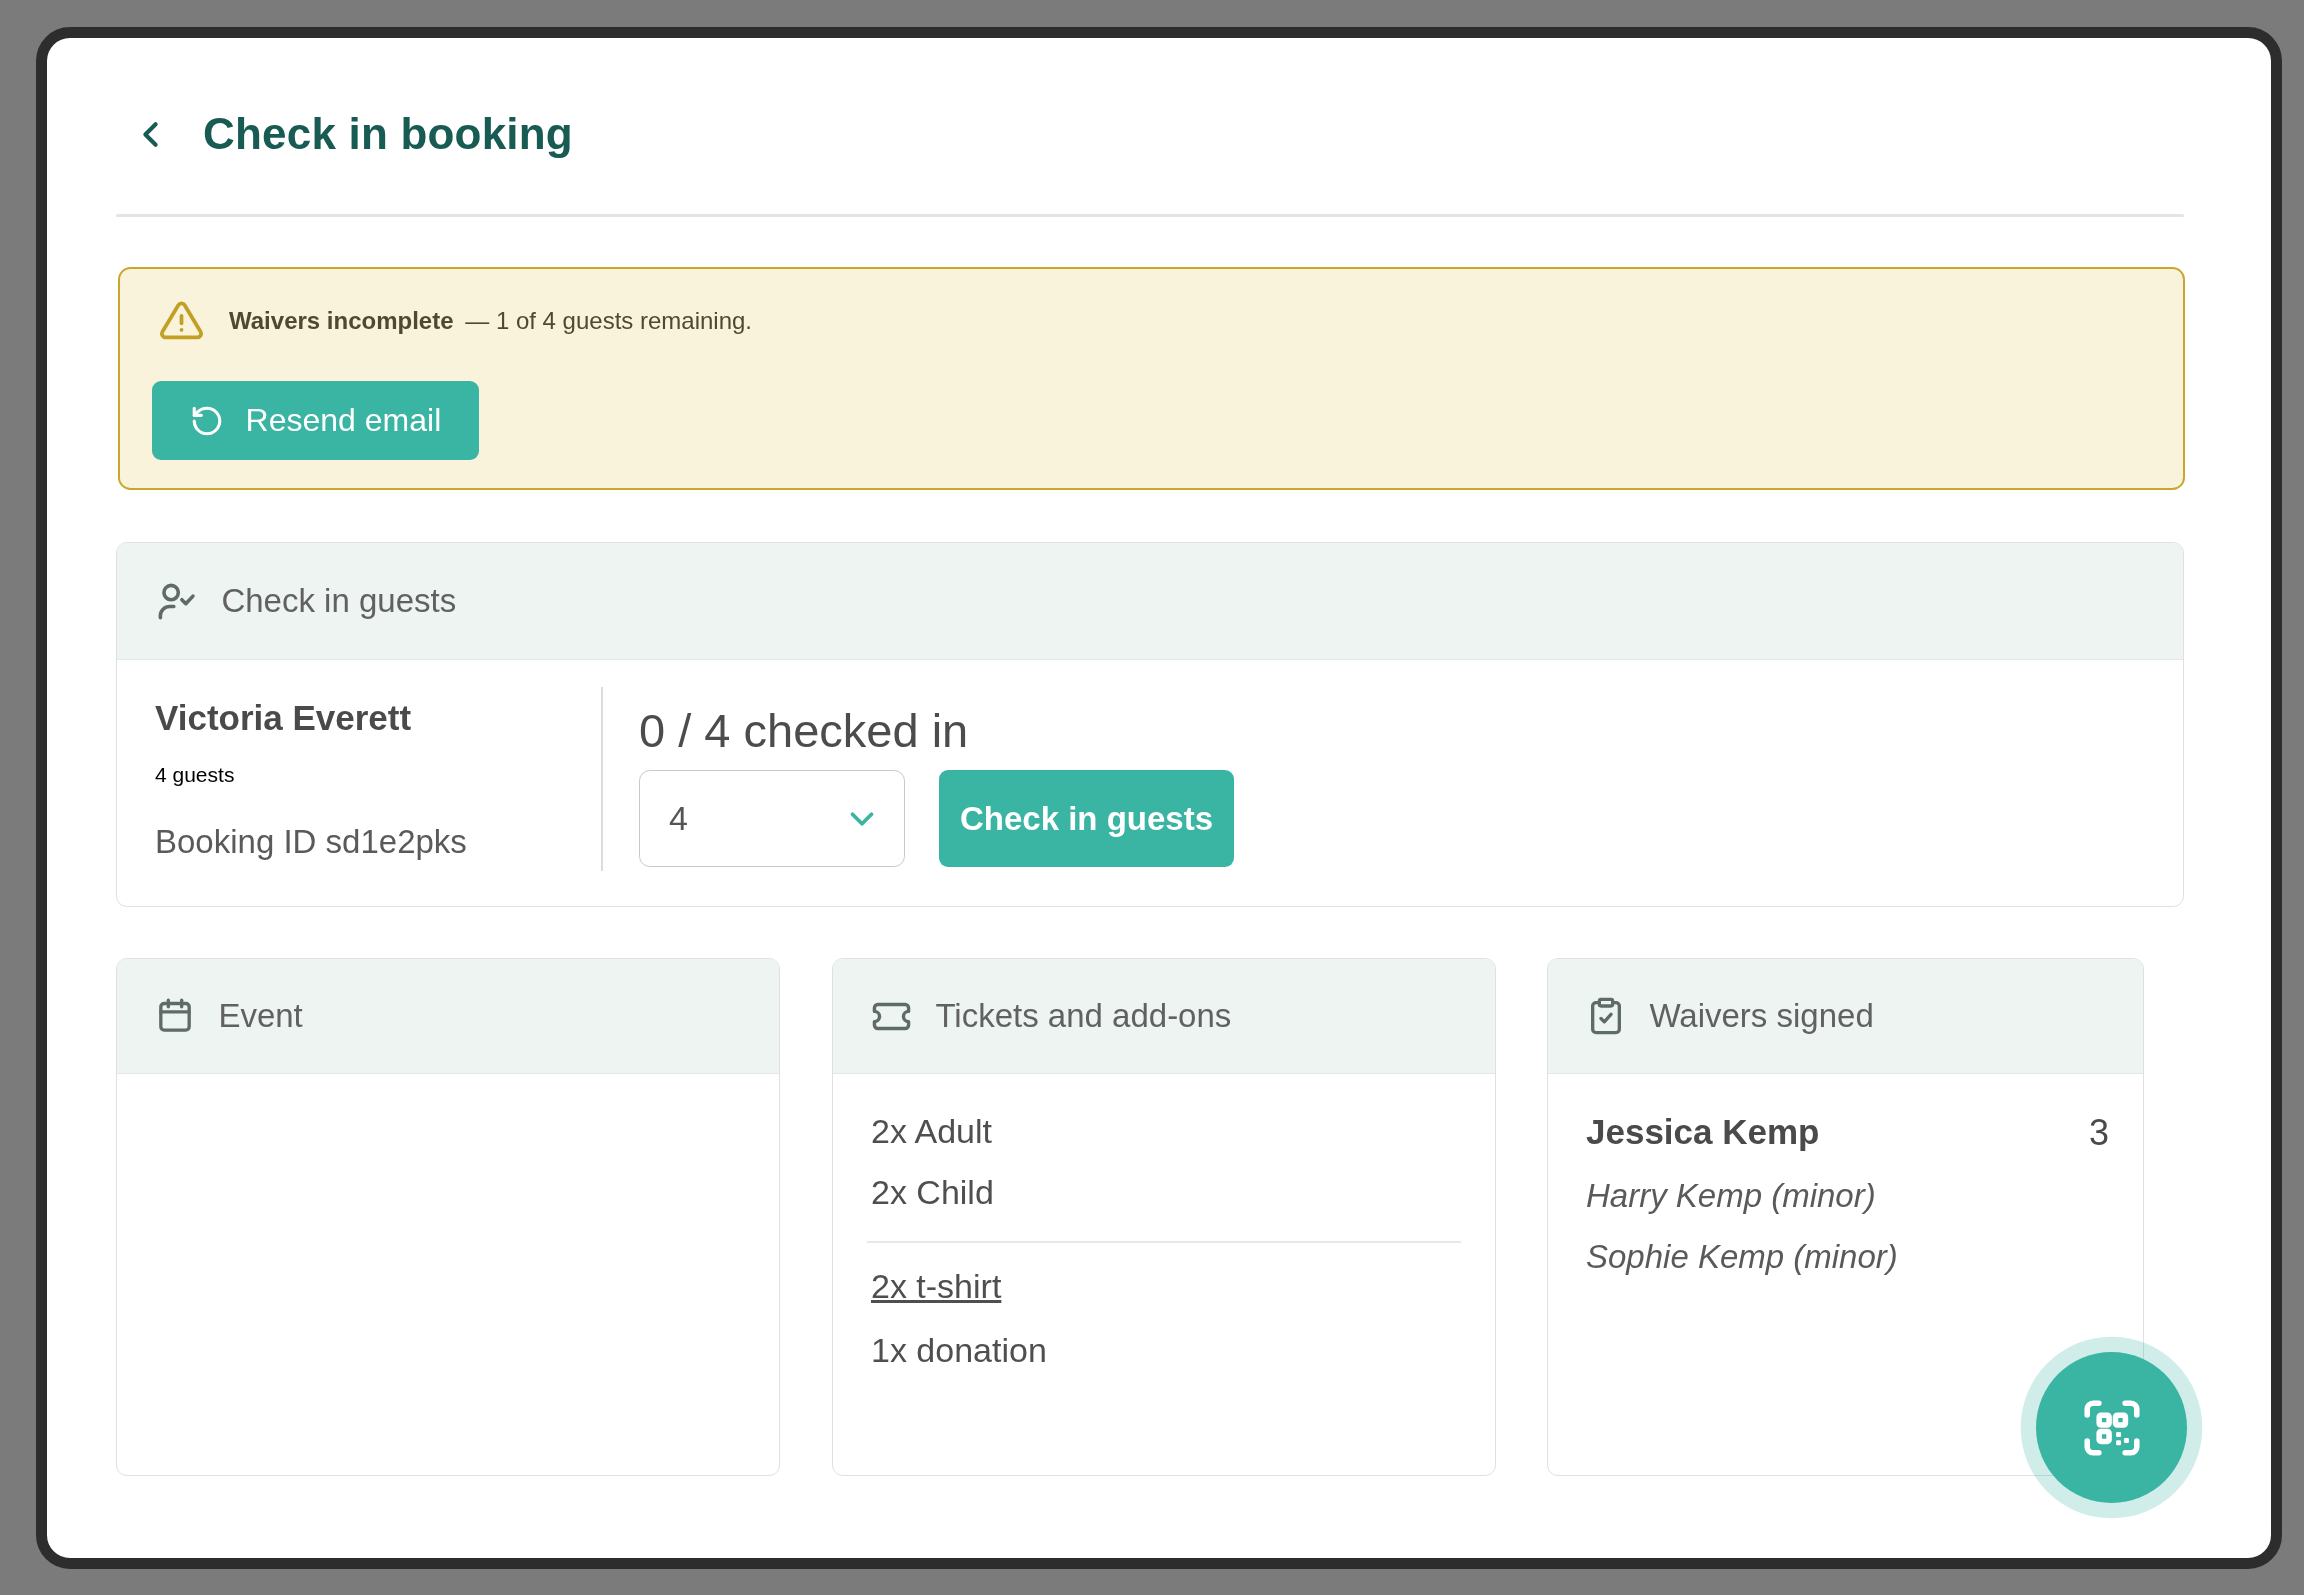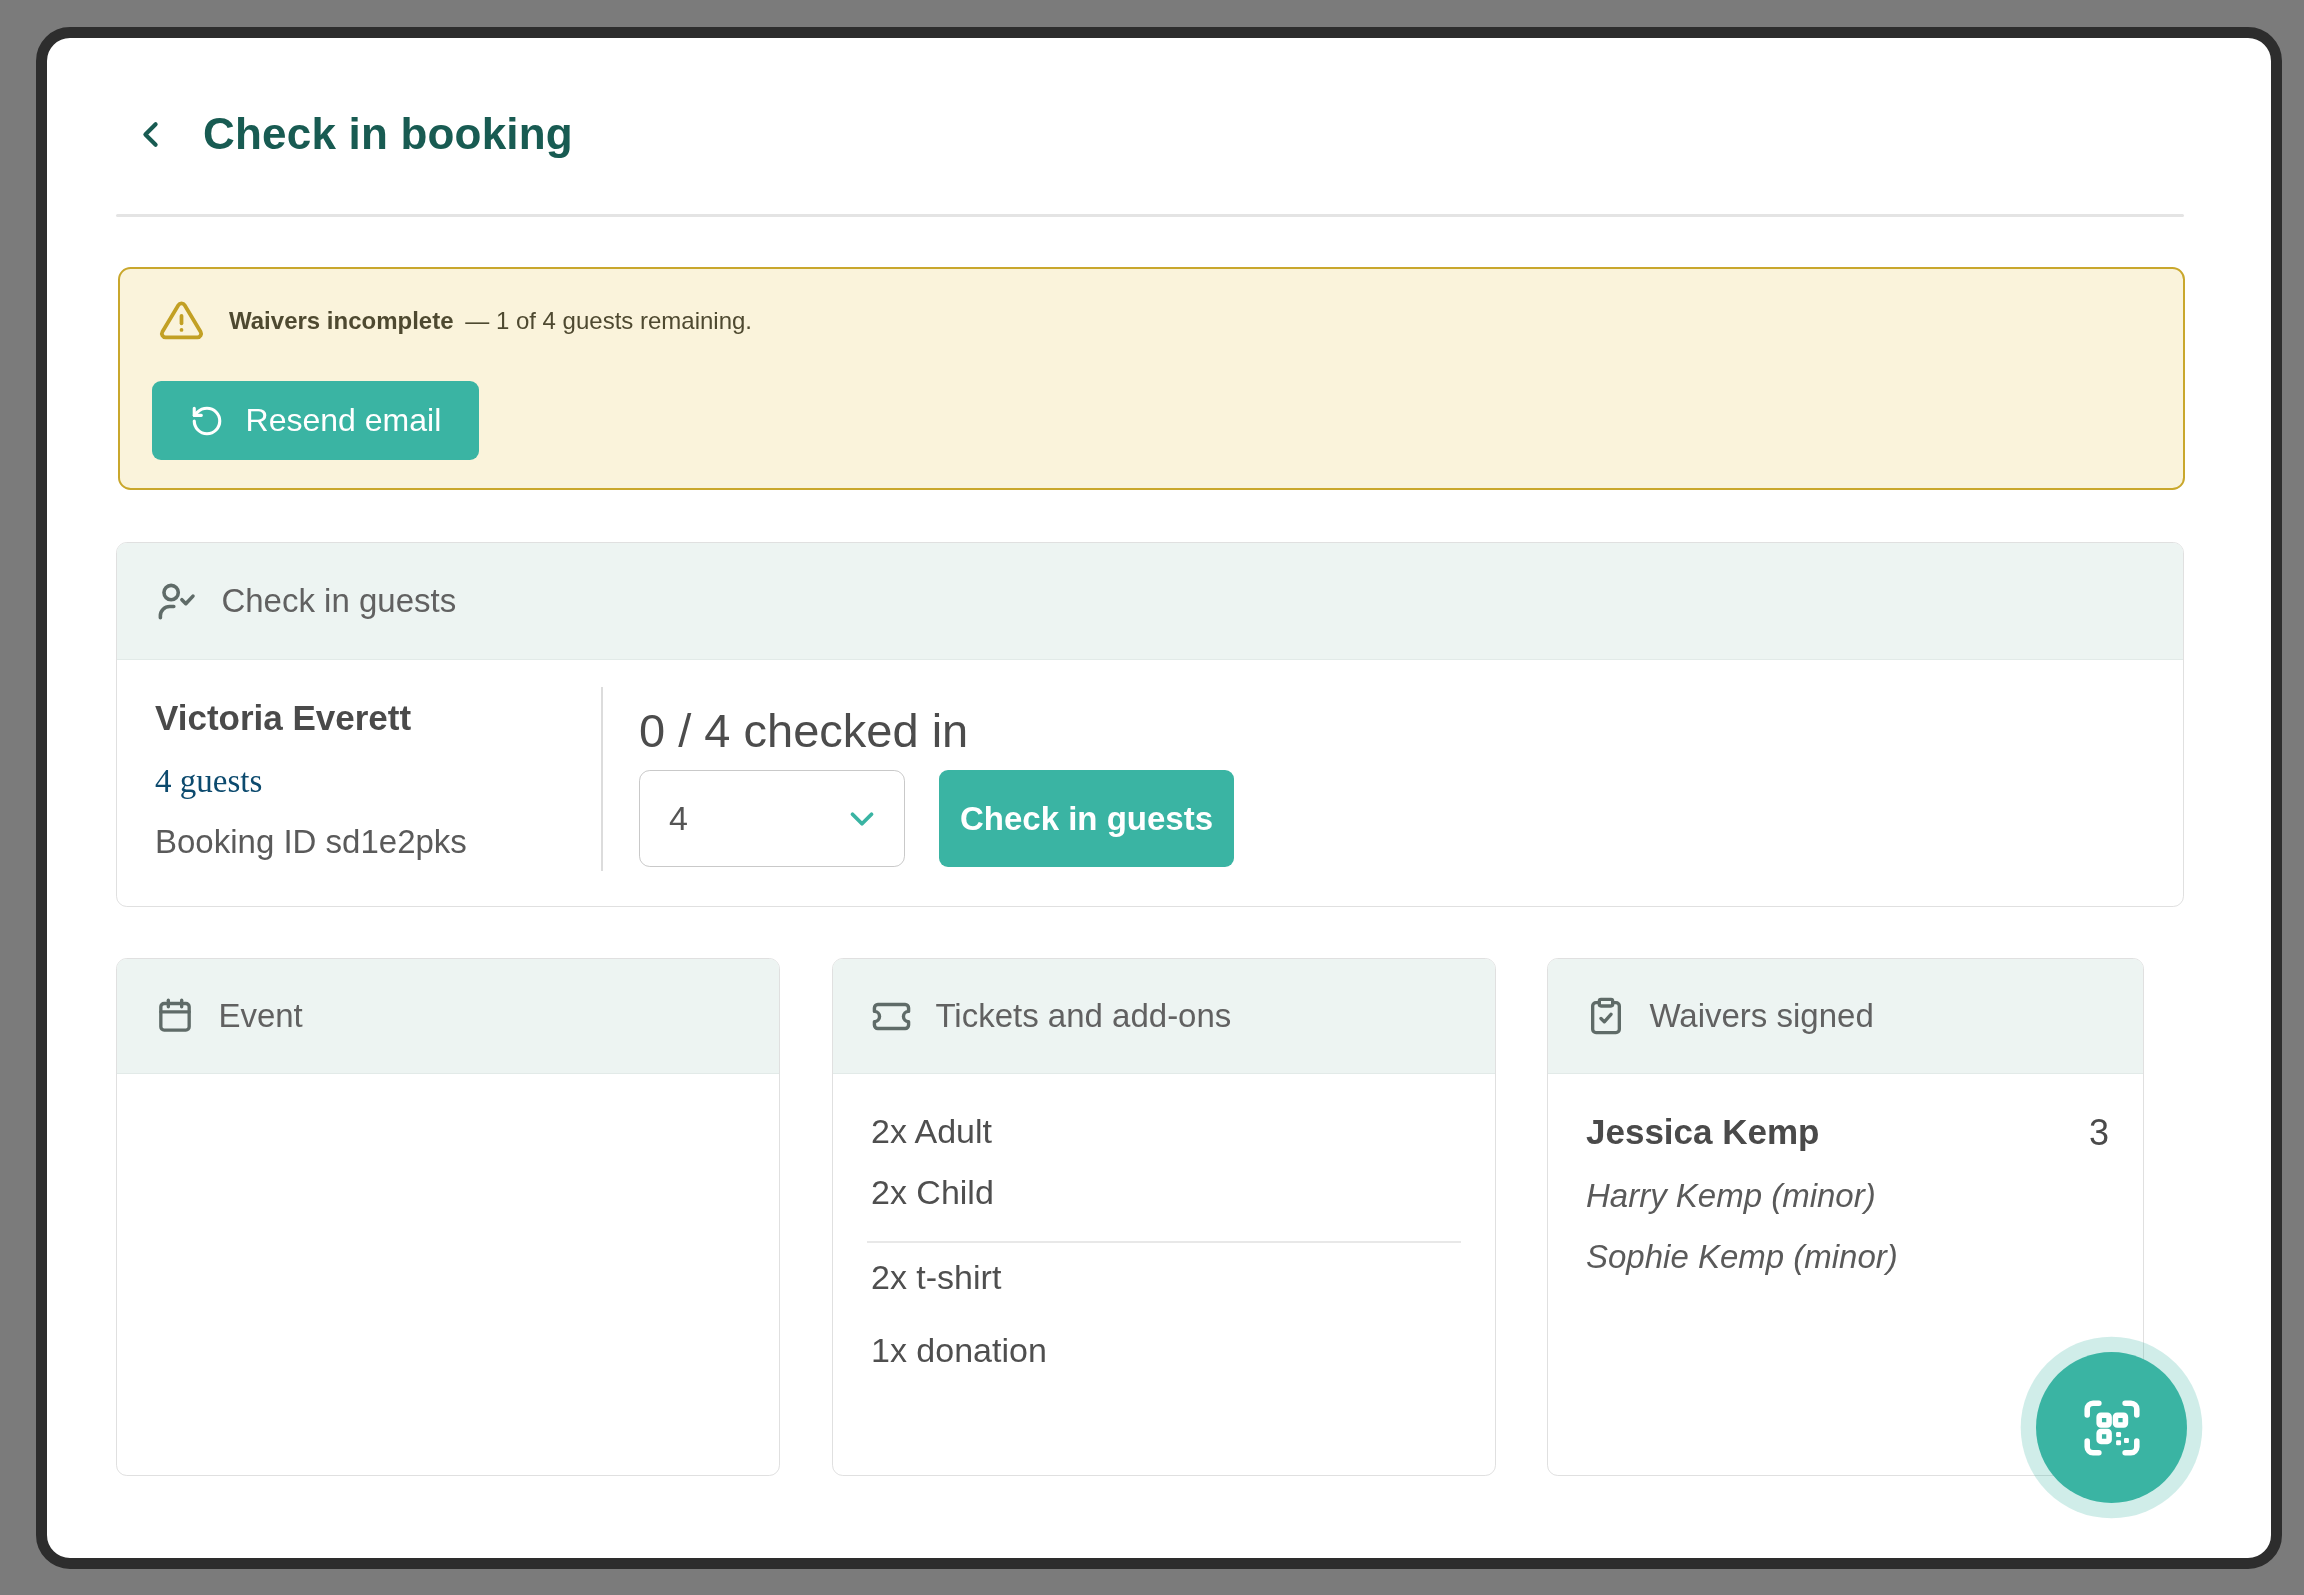--- a/index.html
+++ b/index.html
@@ -46,21 +46,21 @@
     box-sizing:border-box;border:1.8px solid #e0e0e0;border-radius:10.8px;background:#fff;
   }
   .strip-header{
     height:117px;box-sizing:border-box;background:#edf4f2;border-bottom:1.8px solid #e2eae8;
     border-radius:9px 9px 0 0;
     display:flex;align-items:center;gap:23.4px;padding-left:38px;color:#5f6b68;
   }
   .strip-header .label{font-size:33px;color:#616161;}
   .panel-body{position:relative;height:244px;}
   .guest-name{position:absolute;left:38px;top:38px;font-size:35px;font-weight:700;color:#4a4a4a;}
-  .guest-count{position:absolute;left:38px;top:103px;font-size:33px;color:#0c4a6e;font-family:Liberation Serif, serif;}
+  .guest-count{position:absolute;left:38px;top:103px;font-size:21px;color:#000000;}
   .booking-id{position:absolute;left:38px;top:163px;font-size:33px;color:#5a5a5a;}
   .vdivider{position:absolute;left:484px;top:27px;width:1.8px;height:184px;background:#dcdcdc;}
   .progress{position:absolute;left:522px;top:43px;font-size:47px;font-weight:500;color:#4c4c4c;}
   .guest-select{
     position:absolute;left:522px;top:110px;width:266px;height:97px;box-sizing:border-box;
     border:1.8px solid #c9c9c9;border-radius:10.8px;background:#fff;cursor:pointer;
     display:flex;align-items:center;justify-content:space-between;padding:0 23.4px 0 29px;
     font-size:34px;color:#555555;
   }
   .guest-select .chev{color:#3ab4a3;display:flex;}
@@ -187,21 +187,21 @@
         <svg width="41" height="41" viewBox="0 0 24 24" fill="none" stroke="currentColor" stroke-width="2" stroke-linecap="round" stroke-linejoin="round">
           <path d="M2 9a3 3 0 0 1 0 6v2a2 2 0 0 0 2 2h16a2 2 0 0 0 2-2v-2a3 3 0 0 1 0-6V7a2 2 0 0 0-2-2H4a2 2 0 0 0-2 2Z"></path>
         </svg>
       </span>
       <span class="label">Tickets and add-ons</span>
     </div>
     <div class="card-body">
       <div class="ticket-line" style="top:38px;">2x Adult</div>
       <div class="ticket-line" style="top:99px;">2x Child</div>
       <div class="tickets-divider"></div>
-      <div class="ticket-line" style="top:184px;">2x t-shirt</div>
+      <div class="ticket-line" style="top:193px;text-decoration:underline;">2x t-shirt</div>
       <div class="ticket-line" style="top:257px;">1x donation</div>
     </div>
   </div>
 
   <div class="card card-waivers">
     <div class="strip-header">
       <span>
         <svg width="40" height="40" viewBox="0 0 24 24" fill="none" stroke="currentColor" stroke-width="2" stroke-linecap="round" stroke-linejoin="round">
           <rect x="8" y="2" width="8" height="4" rx="1"></rect>
           <path d="M16 4h2a2 2 0 0 1 2 2v14a2 2 0 0 1-2 2H6a2 2 0 0 1-2-2V6a2 2 0 0 1 2-2h2"></path>

